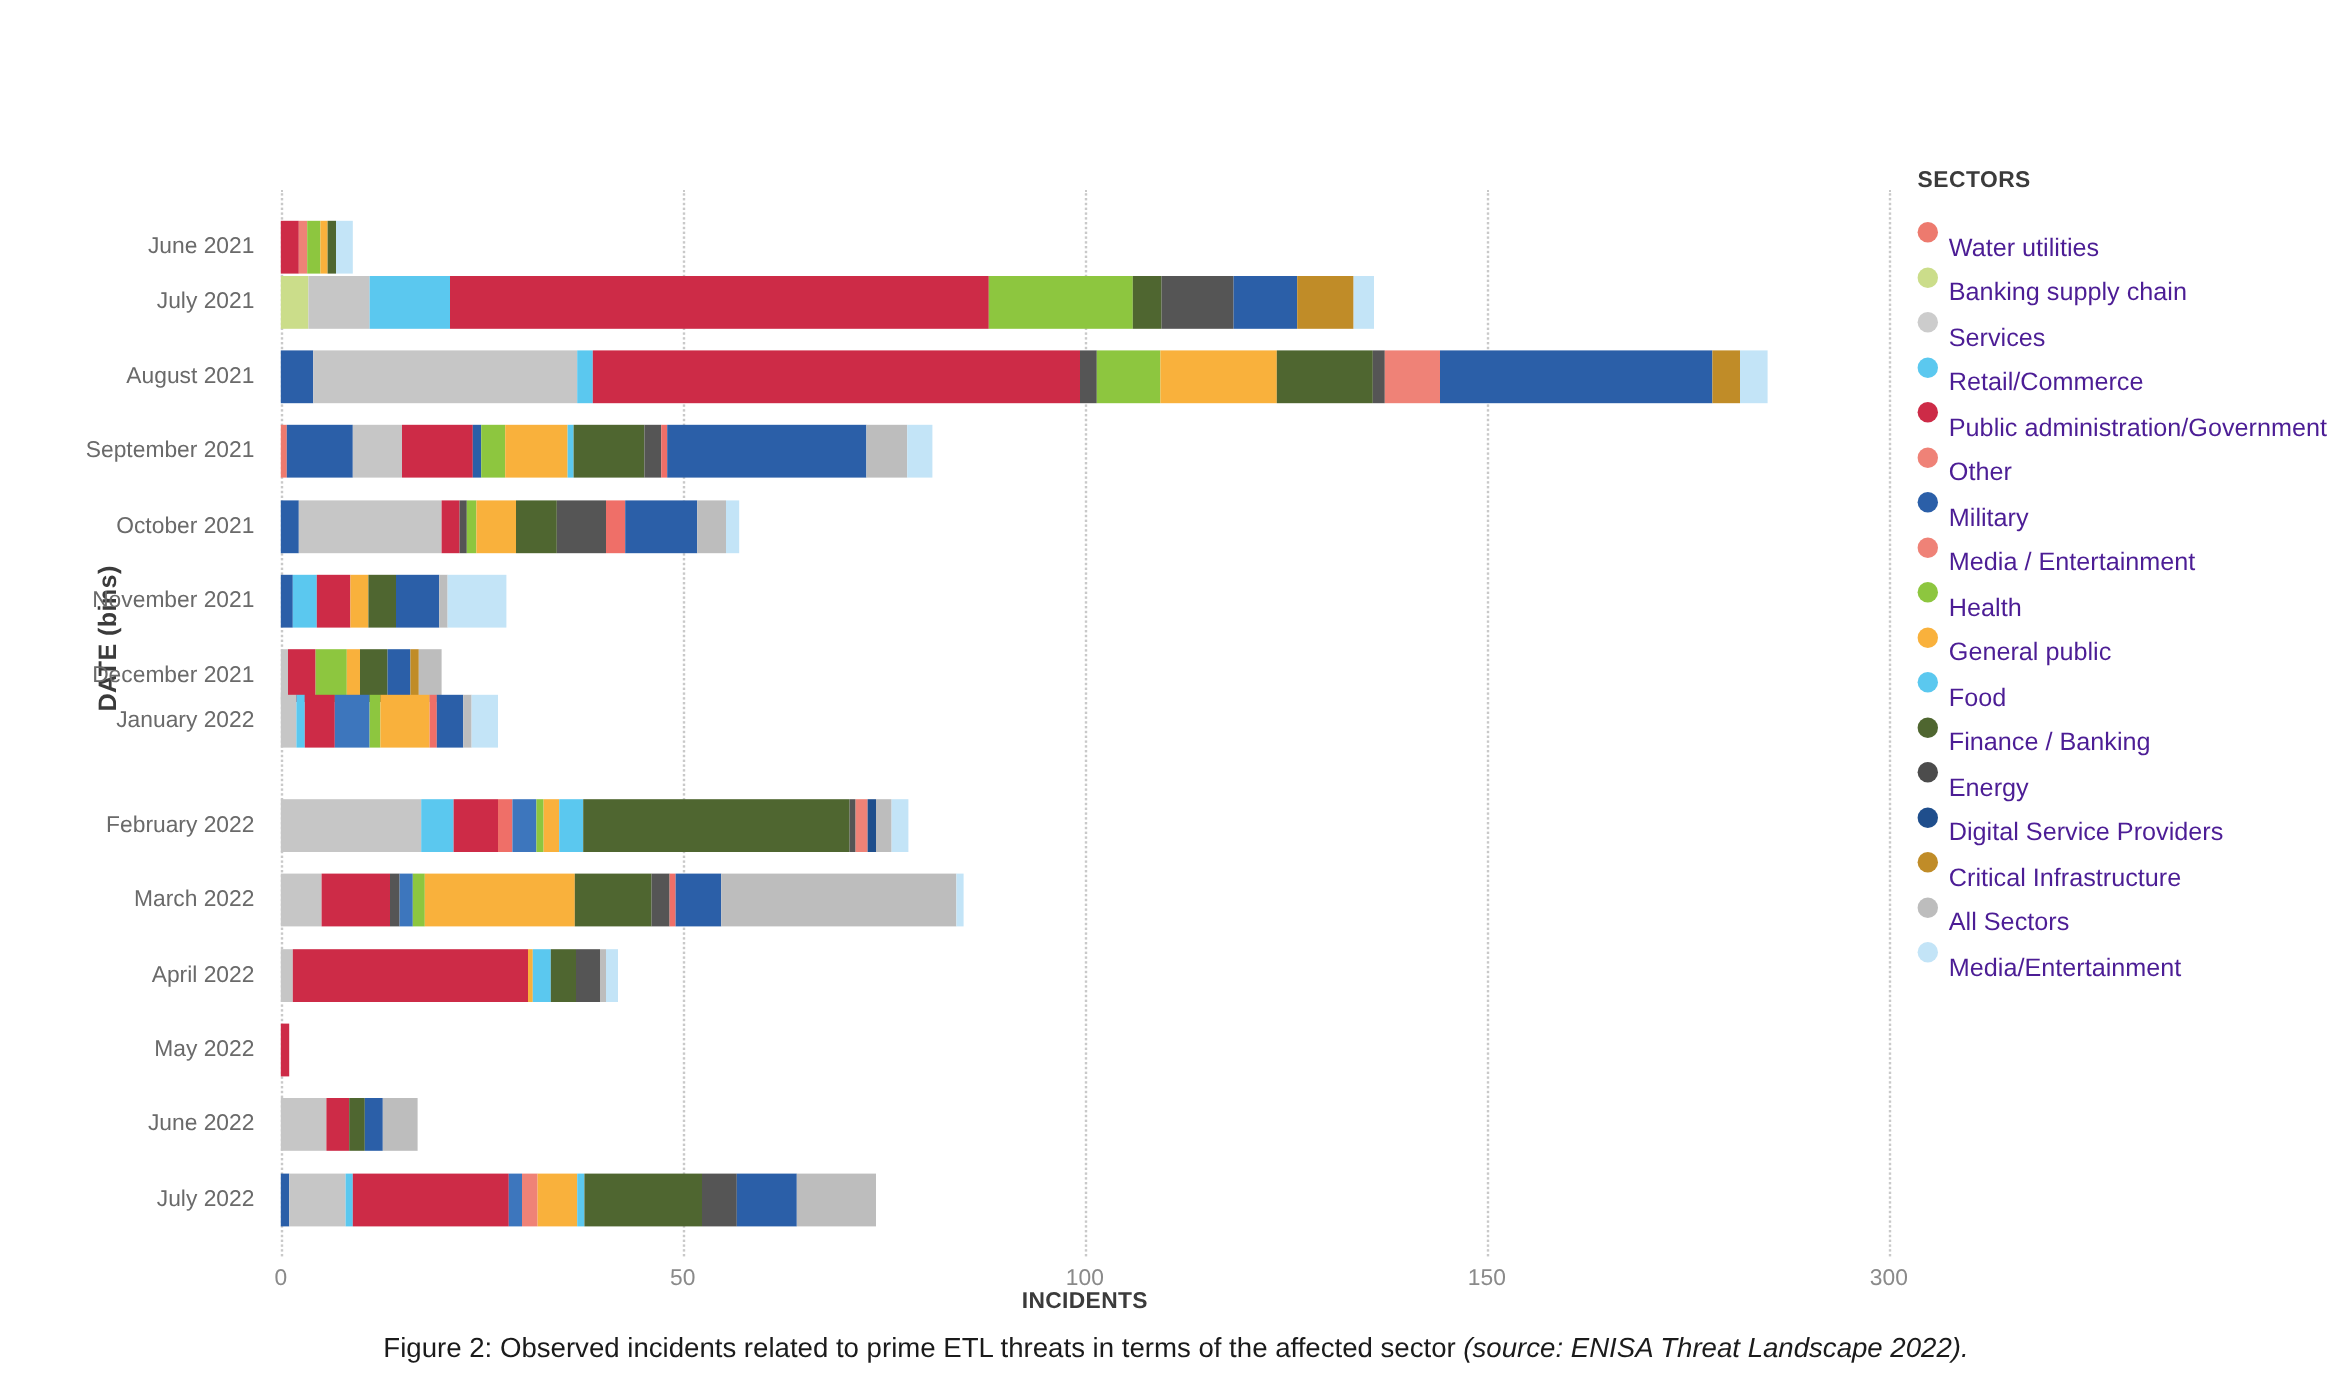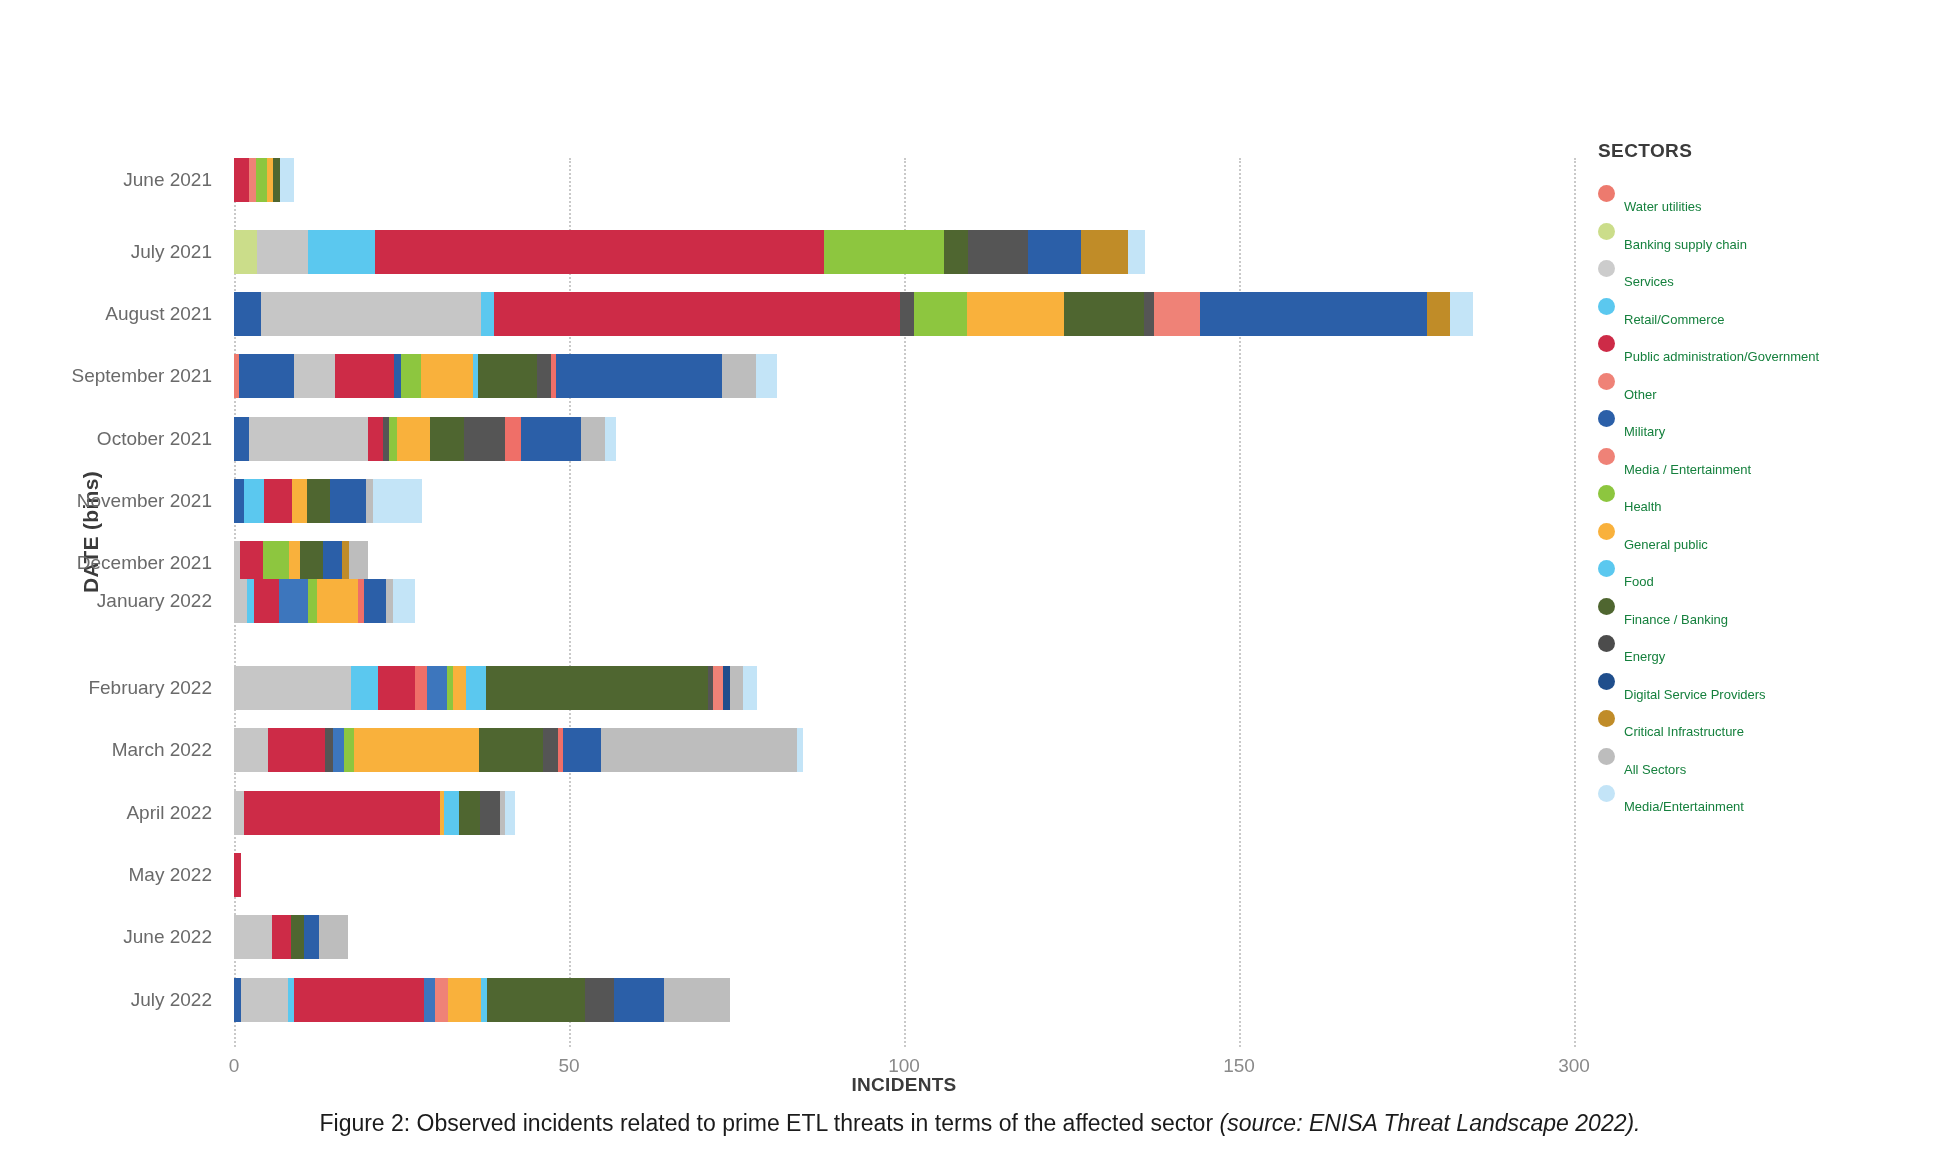--- a/index.html
+++ b/index.html
@@ -71,21 +71,21 @@
   .legend { position: absolute; left: 1598px; top: 140px; width: 350px; }
   .legend-title {
     font-size: 19px; font-weight: bold; color: #3b3b3b;
     letter-spacing: .4px; margin-bottom: 13px;
   }
   .legend-item { display: flex; align-items: center; height: 37.5px; }
   .legend-swatch {
     width: 17px; height: 17px; border-radius: 50%;
     margin-right: 9px; flex: 0 0 auto;
   }
-  .legend-label { font-size: 13px; color: #15803d; white-space: nowrap; margin-top: 26px; }
+  .legend-label { font-size: 21px; color: #4c1d95; white-space: nowrap; margin-top: 26px; }
 
   
   .caption {
     position: absolute; left: 0; right: 0; top: 1110px;
     text-align: center;
     font-size: 23px; color: #1b1b1b;
   }
   .caption .src { font-style: italic; }
 </style>
 </head>
@@ -97,21 +97,21 @@
 
   <div class="plot">
     <div class="gridlines" id="gridlines">
         <div class="gridline" style="left: 0px;"></div>
         <div class="gridline" style="left: 335px;"></div>
         <div class="gridline" style="left: 670px;"></div>
         <div class="gridline" style="left: 1005px;"></div>
         <div class="gridline" style="left: 1340px;"></div>
       </div>
     <div class="rows" id="rows">
-        <div class="row" style="top: 0;">
+        <div class="row" style="top: 26px;">
           <div class="ylabel">June 2021</div>
           <div class="bar" style="width: 60.3px;">
             <div class="seg" title="Public administration/Government: 2.6" style="width: 25.2427%; background: rgb(205, 43, 71);"></div>
             <div class="seg" title="Media / Entertainment: 1.1" style="width: 10.6796%; background: rgb(239, 130, 119);"></div>
             <div class="seg" title="Health: 2" style="width: 19.4175%; background: rgb(141, 198, 63);"></div>
             <div class="seg" title="General public: 1" style="width: 9.70874%; background: rgb(249, 177, 60);"></div>
             <div class="seg" title="Finance / Banking: 1.1" style="width: 10.6796%; background: rgb(79, 102, 48);"></div>
             <div class="seg" title="Media/Entertainment: 2.5" style="width: 24.2718%; background: rgb(195, 228, 247);"></div>
           </div>
         </div>

